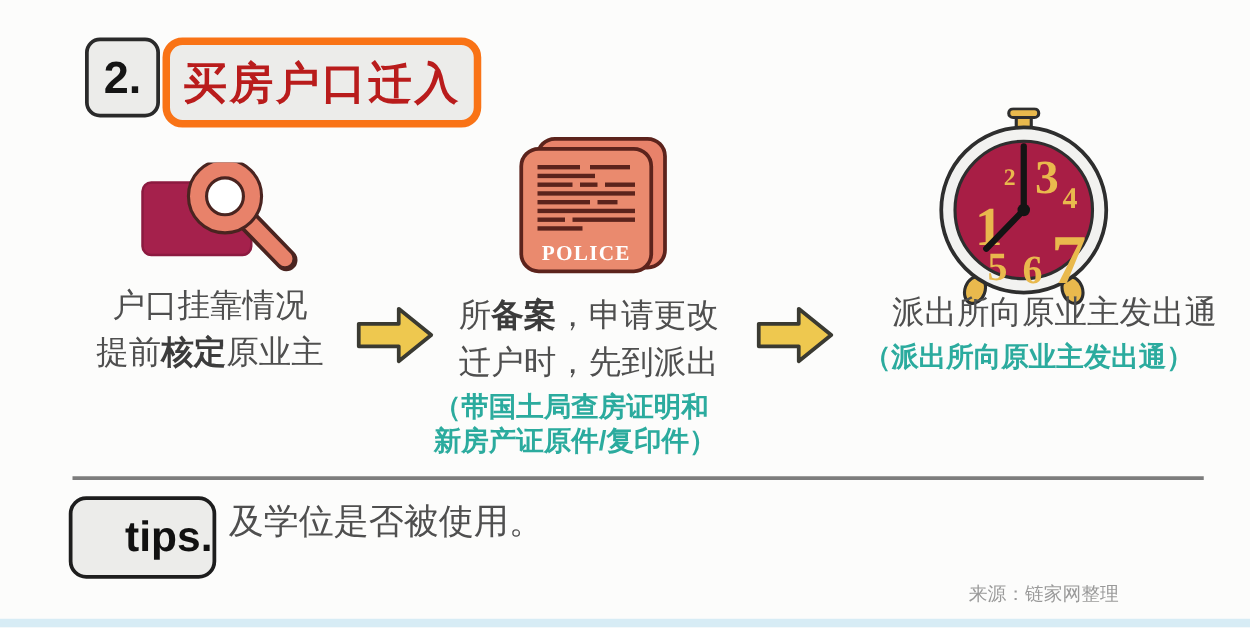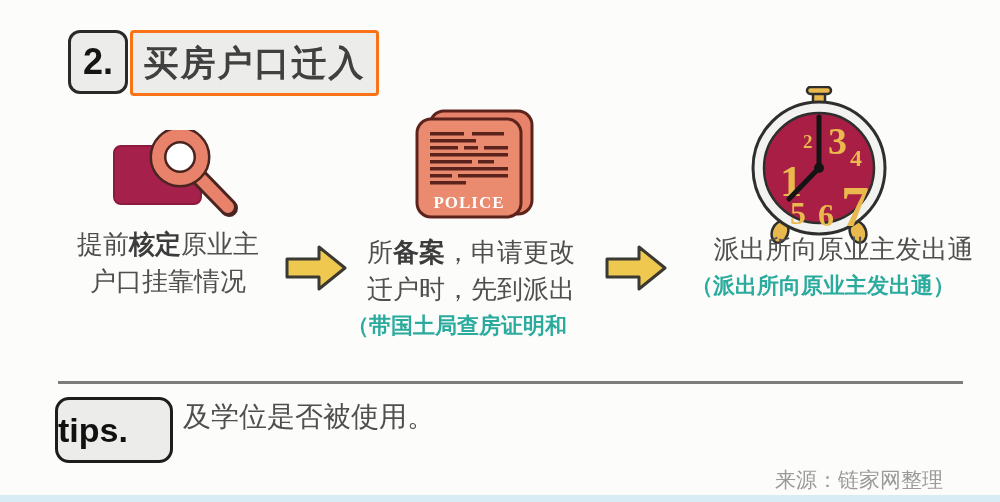--- a/index.html
+++ b/index.html
@@ -12,53 +12,53 @@
 
   
   .num-box{
     left:68px;top:30px;width:54px;height:58px;
     border:3px solid #2a2a2a;border-radius:12px;background:#ececea;
     display:flex;align-items:center;justify-content:center;
     font-size:36px;font-weight:bold;color:#151515;
   }
   .title-box{
     left:130px;top:30px;width:243px;height:60px;
-    border:3px solid #f97316;border-radius:4px;background:#ececea;
+    border:6px solid #f97316;border-radius:16px;background:#ececea;
     display:flex;align-items:center;justify-content:center;
-    font-size:35px;font-weight:bold;color:#404040;letter-spacing:2px;
+    font-size:35px;font-weight:bold;color:#b91c1c;letter-spacing:2px;
   }
 
   
   .step-text{
     text-align:center;color:#4f4f4f;font-size:26px;line-height:37px;
   }
   .step-text b{color:#3c3c3c;}
   .note{
     color:#2bab9e;font-weight:bold;font-size:22px;line-height:27px;
     text-align:left;margin-top:4px;
   }
   .step1{left:58px;top:226px;width:220px;}
   .step2{left:347px;top:234px;width:248px;}
   .step3{left:691px;top:231px;width:305px;}
 
   
   .divider{left:58px;top:381px;width:905px;height:3px;background:#7d7d7d;}
   .tips-box{
     left:55px;top:397px;width:112px;height:60px;
     border:3px solid #1d1d1d;border-radius:14px;background:#ececea;
-    display:flex;align-items:center;justify-content:flex-start;
+    display:flex;align-items:center;justify-content:flex-end;
     font-size:34px;font-weight:bold;color:#111;
   }
   .tips-text{
     left:183px;top:396px;width:770px;
     font-size:28px;line-height:41px;color:#4f4f4f;
   }
   .source{
     left:775px;top:466px;width:185px;
-    font-size:21px;color:#9a9a9a;
+    font-size:15px;color:#9a9a9a;
   }
   .bottom-strip{left:0;bottom:0;width:1000px;height:7px;background:#d7ecf5;}
 
   svg{display:block;}
 </style>
 </head>
 <body>
 
 <div class="abs num-box">
   <span>2.</span>
@@ -72,22 +72,22 @@
     <rect x="4" y="16" width="87" height="58" rx="7" fill="#a5214c" stroke="#8c1a40" stroke-width="2"></rect>
     <line x1="86" y1="44" x2="119" y2="78" stroke="#4a2420" stroke-width="18" stroke-linecap="round"></line>
     <line x1="86" y1="44" x2="118" y2="77" stroke="#e8826a" stroke-width="12" stroke-linecap="round"></line>
     <circle cx="70" cy="27" r="22" fill="#ffffff"></circle>
     <circle cx="70" cy="27" r="22" fill="none" stroke="#4a2420" stroke-width="17"></circle>
     <circle cx="70" cy="27" r="22" fill="none" stroke="#e8826a" stroke-width="12"></circle>
   </svg>
 </div>
 
 <div class="abs step-text step1">
+  <div>户口挂靠情况</div>
   <div><span>提前</span><b>核定</b><span>原业主</span></div>
-  <div>户口挂靠情况</div>
 </div>
 
 <div class="abs" style="left:284px;top:243px;">
   <svg width="64" height="50" viewBox="0 0 64 50">
     <path d="M3 16 L35 16 L35 4 L61 25 L35 46 L35 34 L3 34 Z" fill="#eec84f" stroke="#3a3a32" stroke-width="3" stroke-linejoin="round"></path>
   </svg>
 </div>
 
 <div class="abs" style="left:414px;top:108px;">
   <svg width="122" height="112" viewBox="0 0 122 112">
@@ -110,20 +110,21 @@
     </g>
     <text x="55" y="100" text-anchor="middle" fill="#ffffff" font-family="'Liberation Serif','DejaVu Serif',serif" font-size="17" font-weight="bold" letter-spacing="1">POLICE</text>
   </svg>
 </div>
 
 <div class="abs step-text step2">
   <div><span>所</span><b>备案</b><span>，申请更改</span></div>
   <div>迁户时，先到派出</div>
   <div class="note">
     <div>（带国土局查房证明和</div>
+    <div>新房产证原件/复印件）</div>
   </div>
 </div>
 
 <div class="abs" style="left:604px;top:243px;">
   <svg width="64" height="50" viewBox="0 0 64 50">
     <path d="M3 16 L35 16 L35 4 L61 25 L35 46 L35 34 L3 34 Z" fill="#eec84f" stroke="#3a3a32" stroke-width="3" stroke-linejoin="round"></path>
   </svg>
 </div>
 
 <div class="abs" style="left:746px;top:86px;">

